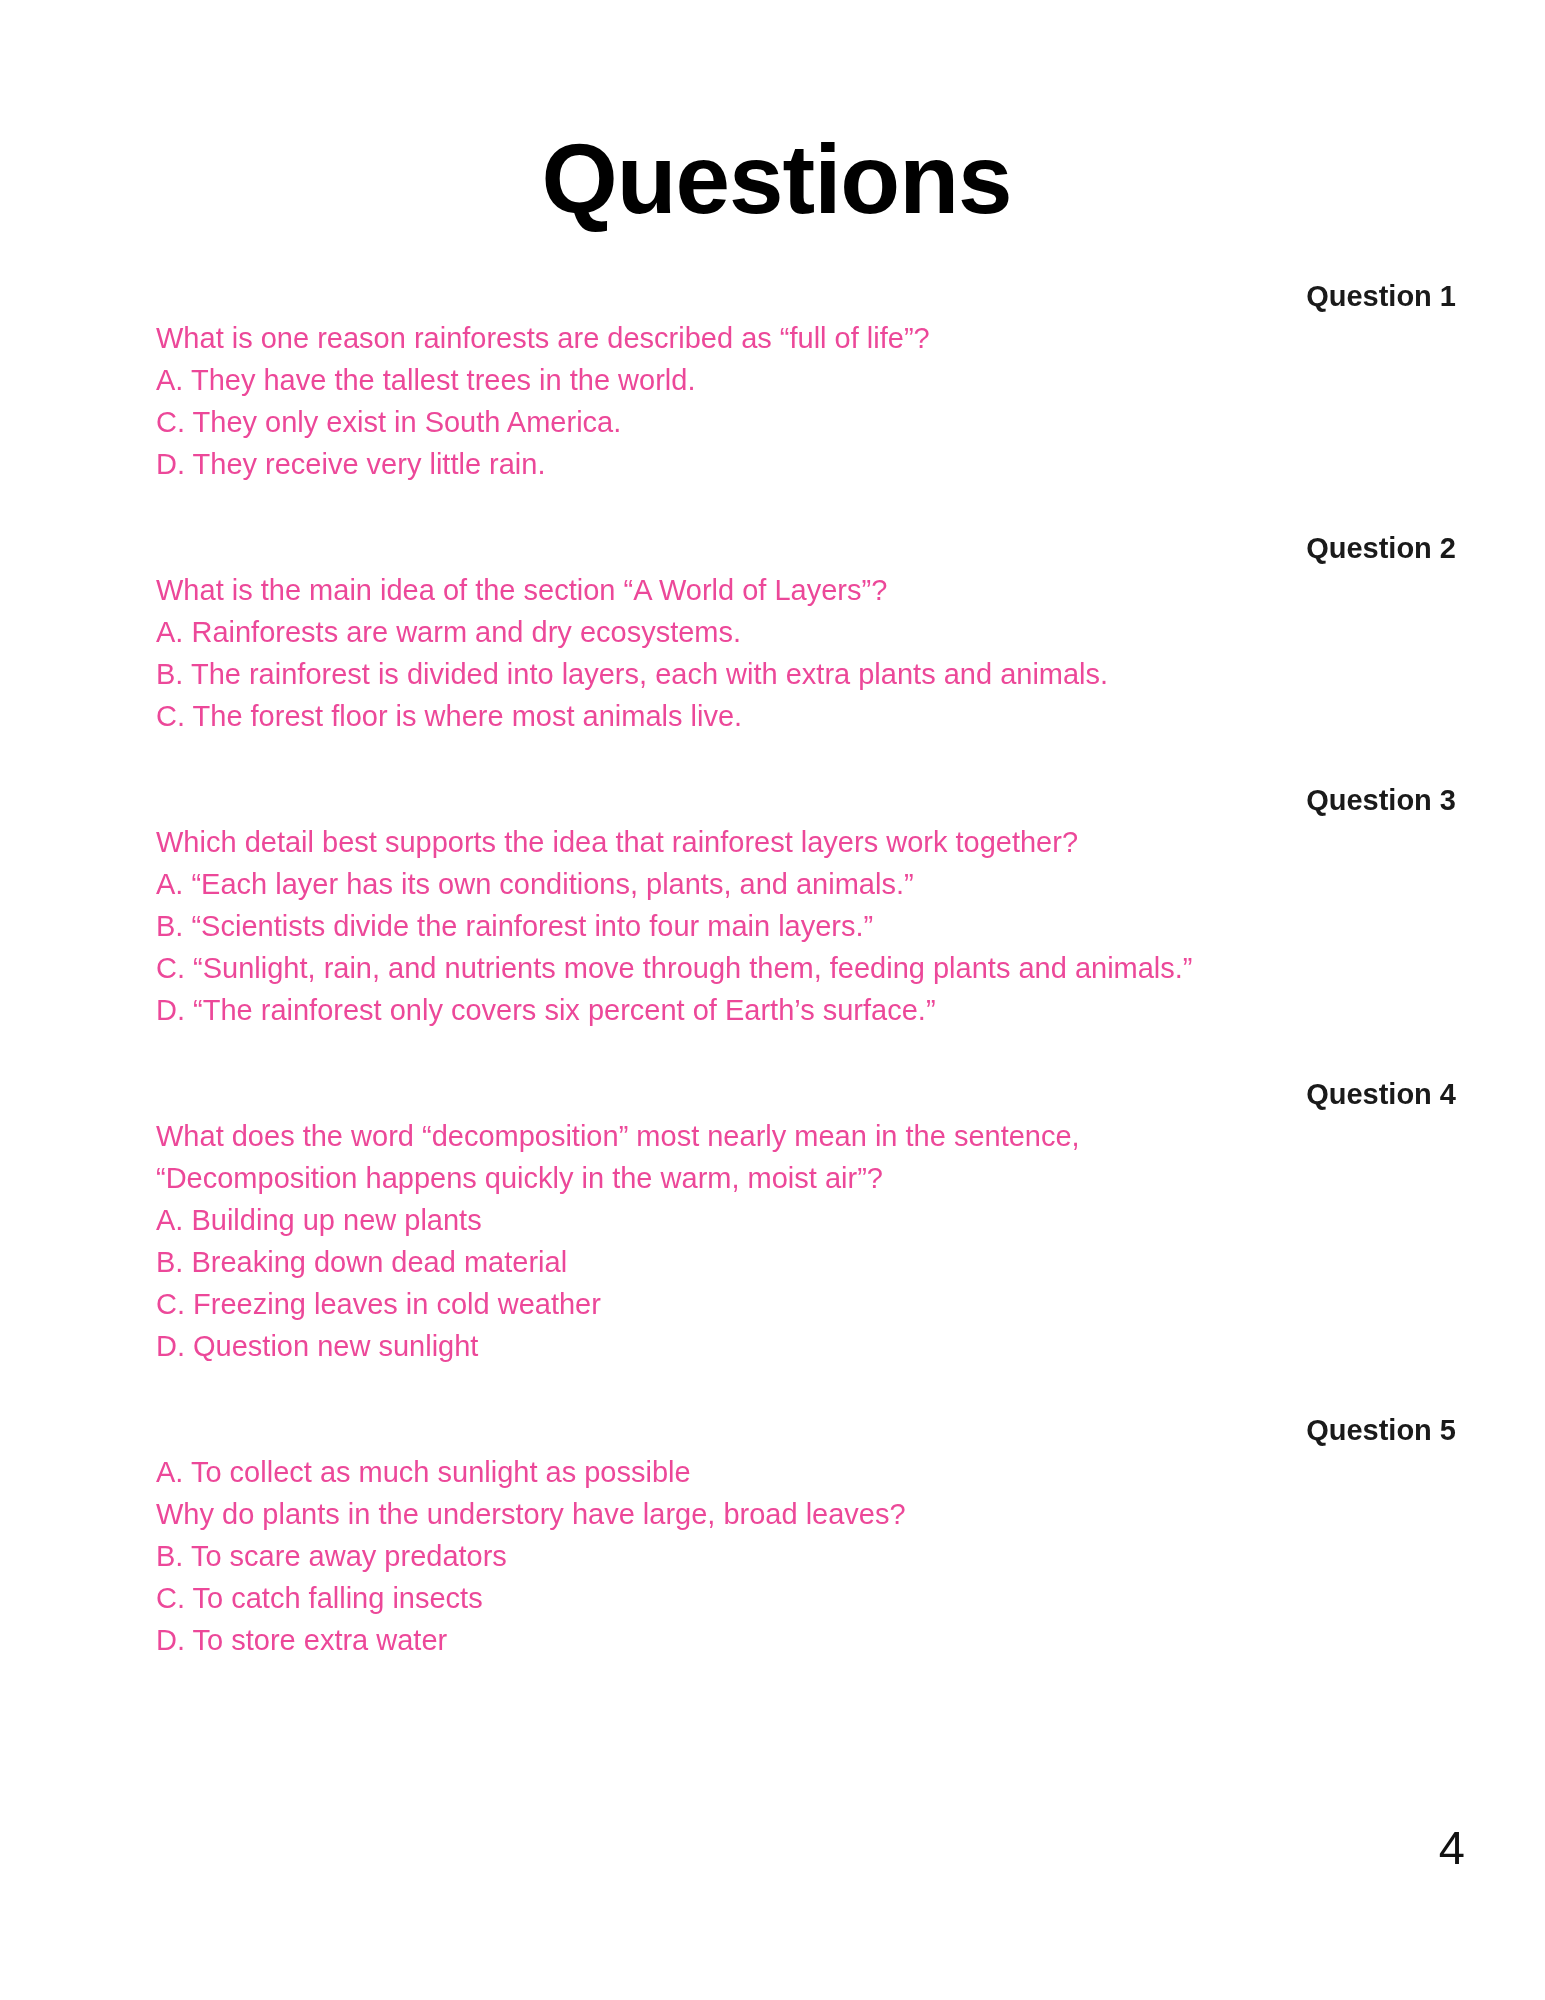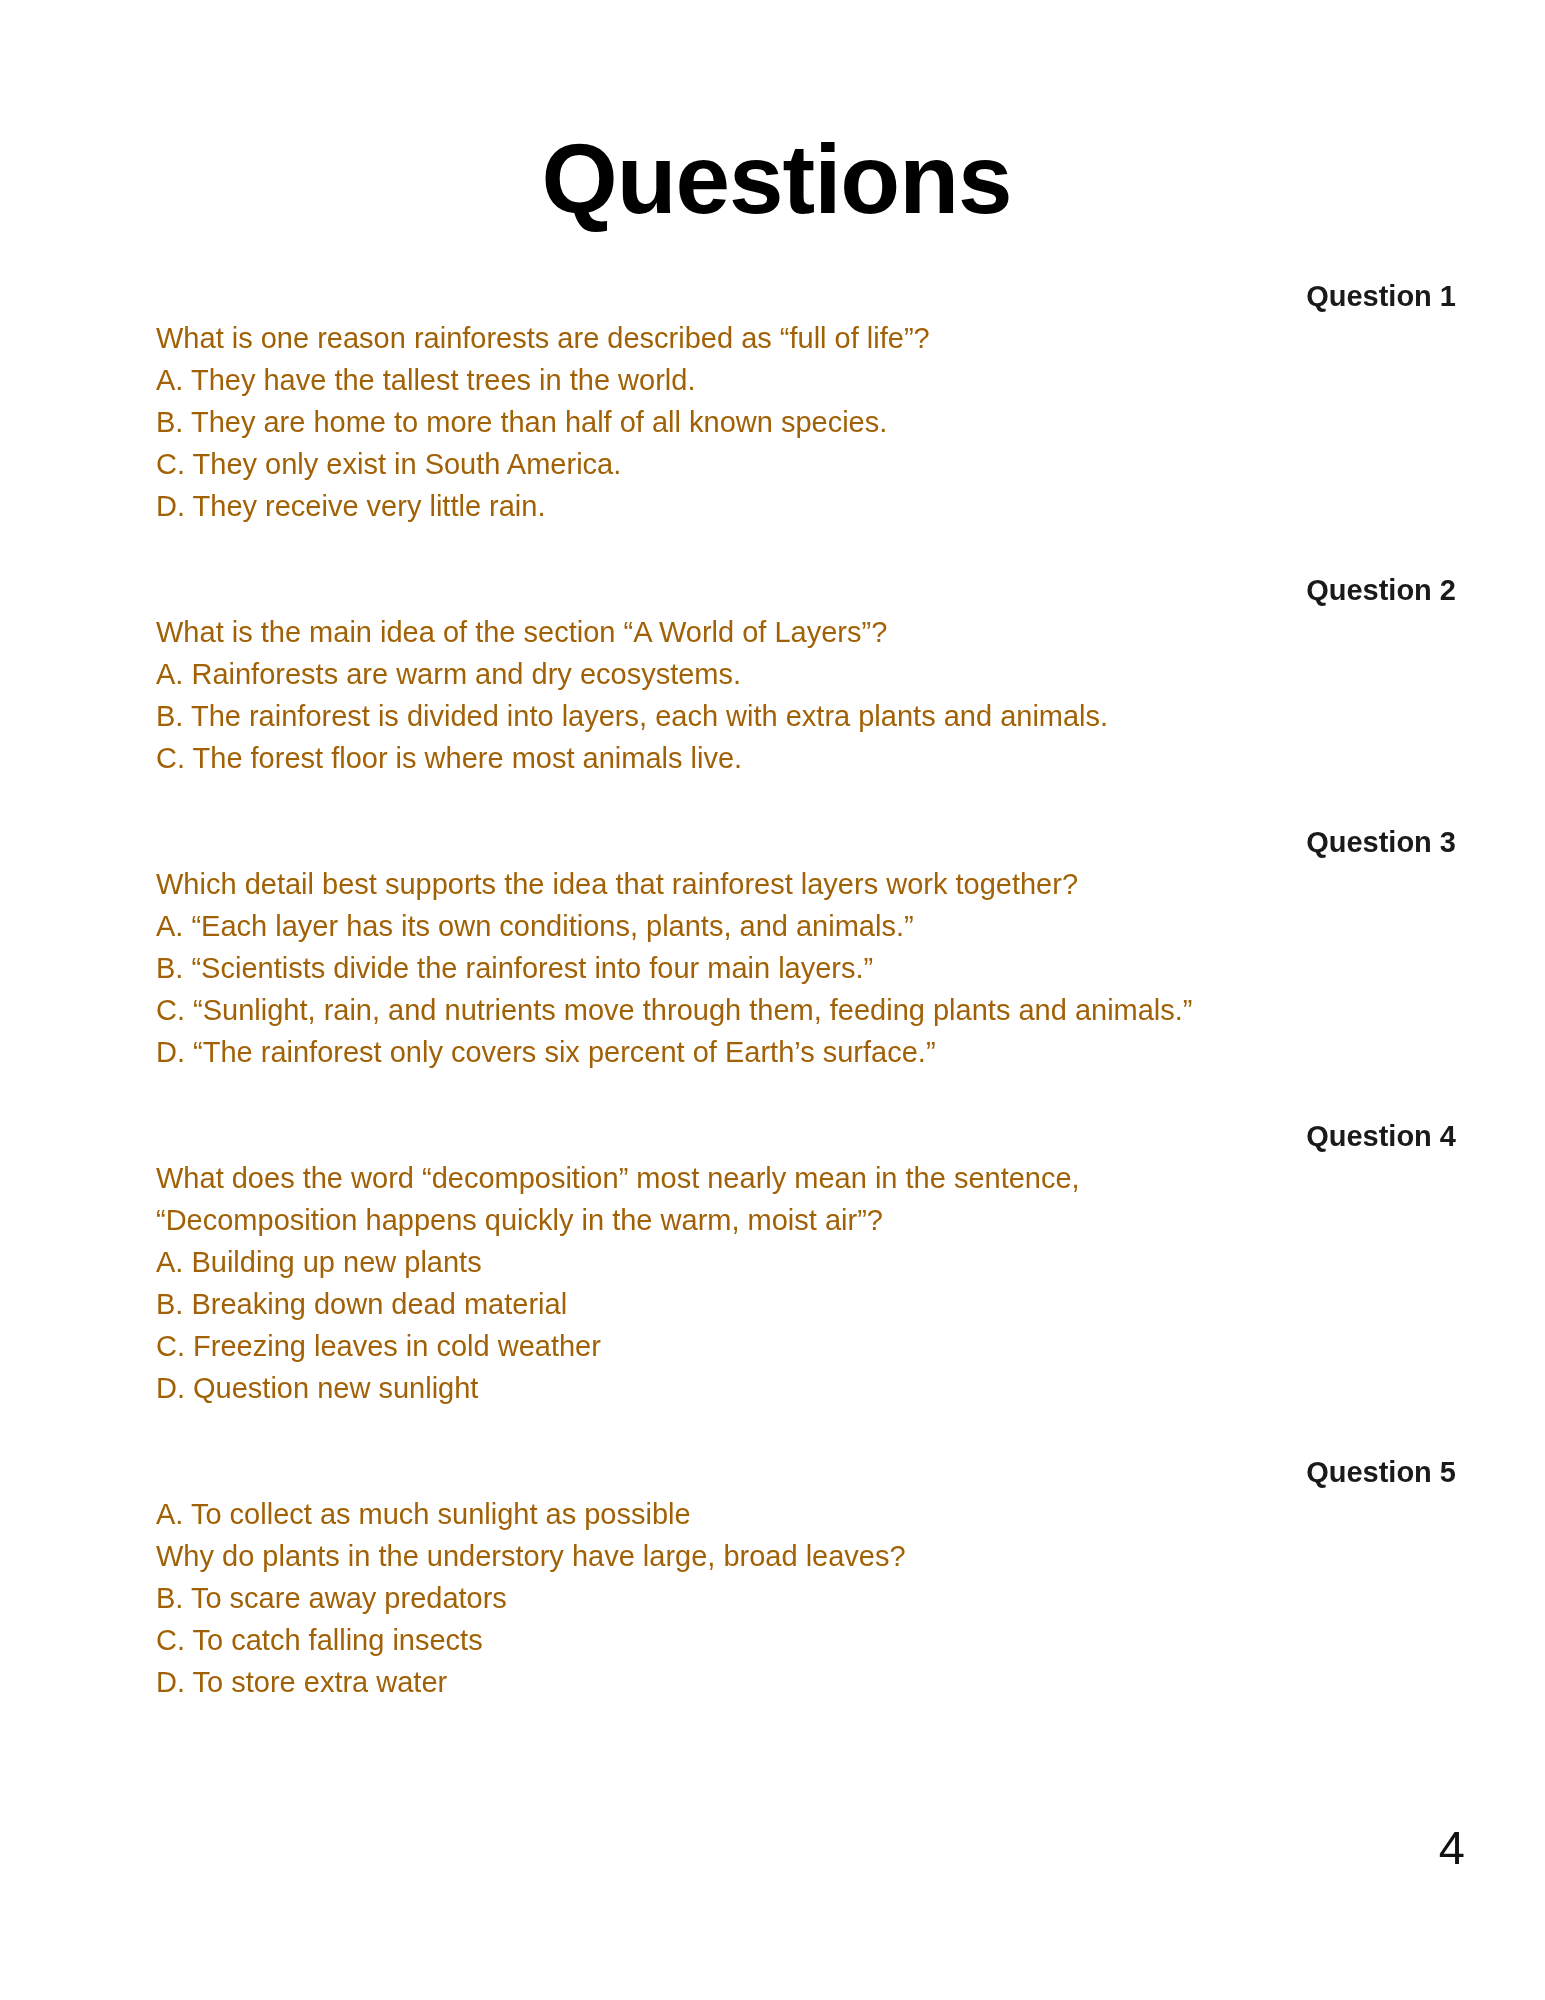--- a/index.html
+++ b/index.html
@@ -35,21 +35,21 @@
     width: 1300px;
     color: #212121;
   }
   .question {
     margin: 0 0 42px 0;
   }
   .q-line {
     font-size: 29px;
     line-height: 42px;
     white-space: nowrap;
-    color: #a16207;
+    color: #ec4899;
   }
   .q-label {
     font-weight: 700;
     color: #1a1a1a;
     text-align: right;
   }
   .page-number {
     position: absolute;
     top: 1824px;
     right: 80px;
@@ -64,21 +64,20 @@
 <div class="page">
 
   <h1 class="doc-title">Questions</h1>
 
   <div class="content">
 
     <section class="question">
       <div class="q-line q-label">Question 1</div>
       <div class="q-line">What is one reason rainforests are described as “full of life”?</div>
       <div class="q-line">A. They have the tallest trees in the world.</div>
-      <div class="q-line">B. They are home to more than half of all known species.</div>
       <div class="q-line">C. They only exist in South America.</div>
       <div class="q-line">D. They receive very little rain.</div>
     </section>
 
     <section class="question">
       <div class="q-line q-label">Question 2</div>
       <div class="q-line">What is the main idea of the section “A World of Layers”?</div>
       <div class="q-line">A. Rainforests are warm and dry ecosystems.</div>
       <div class="q-line">B. The rainforest is divided into layers, each with extra plants and animals.</div>
       <div class="q-line">C. The forest floor is where most animals live.</div>

